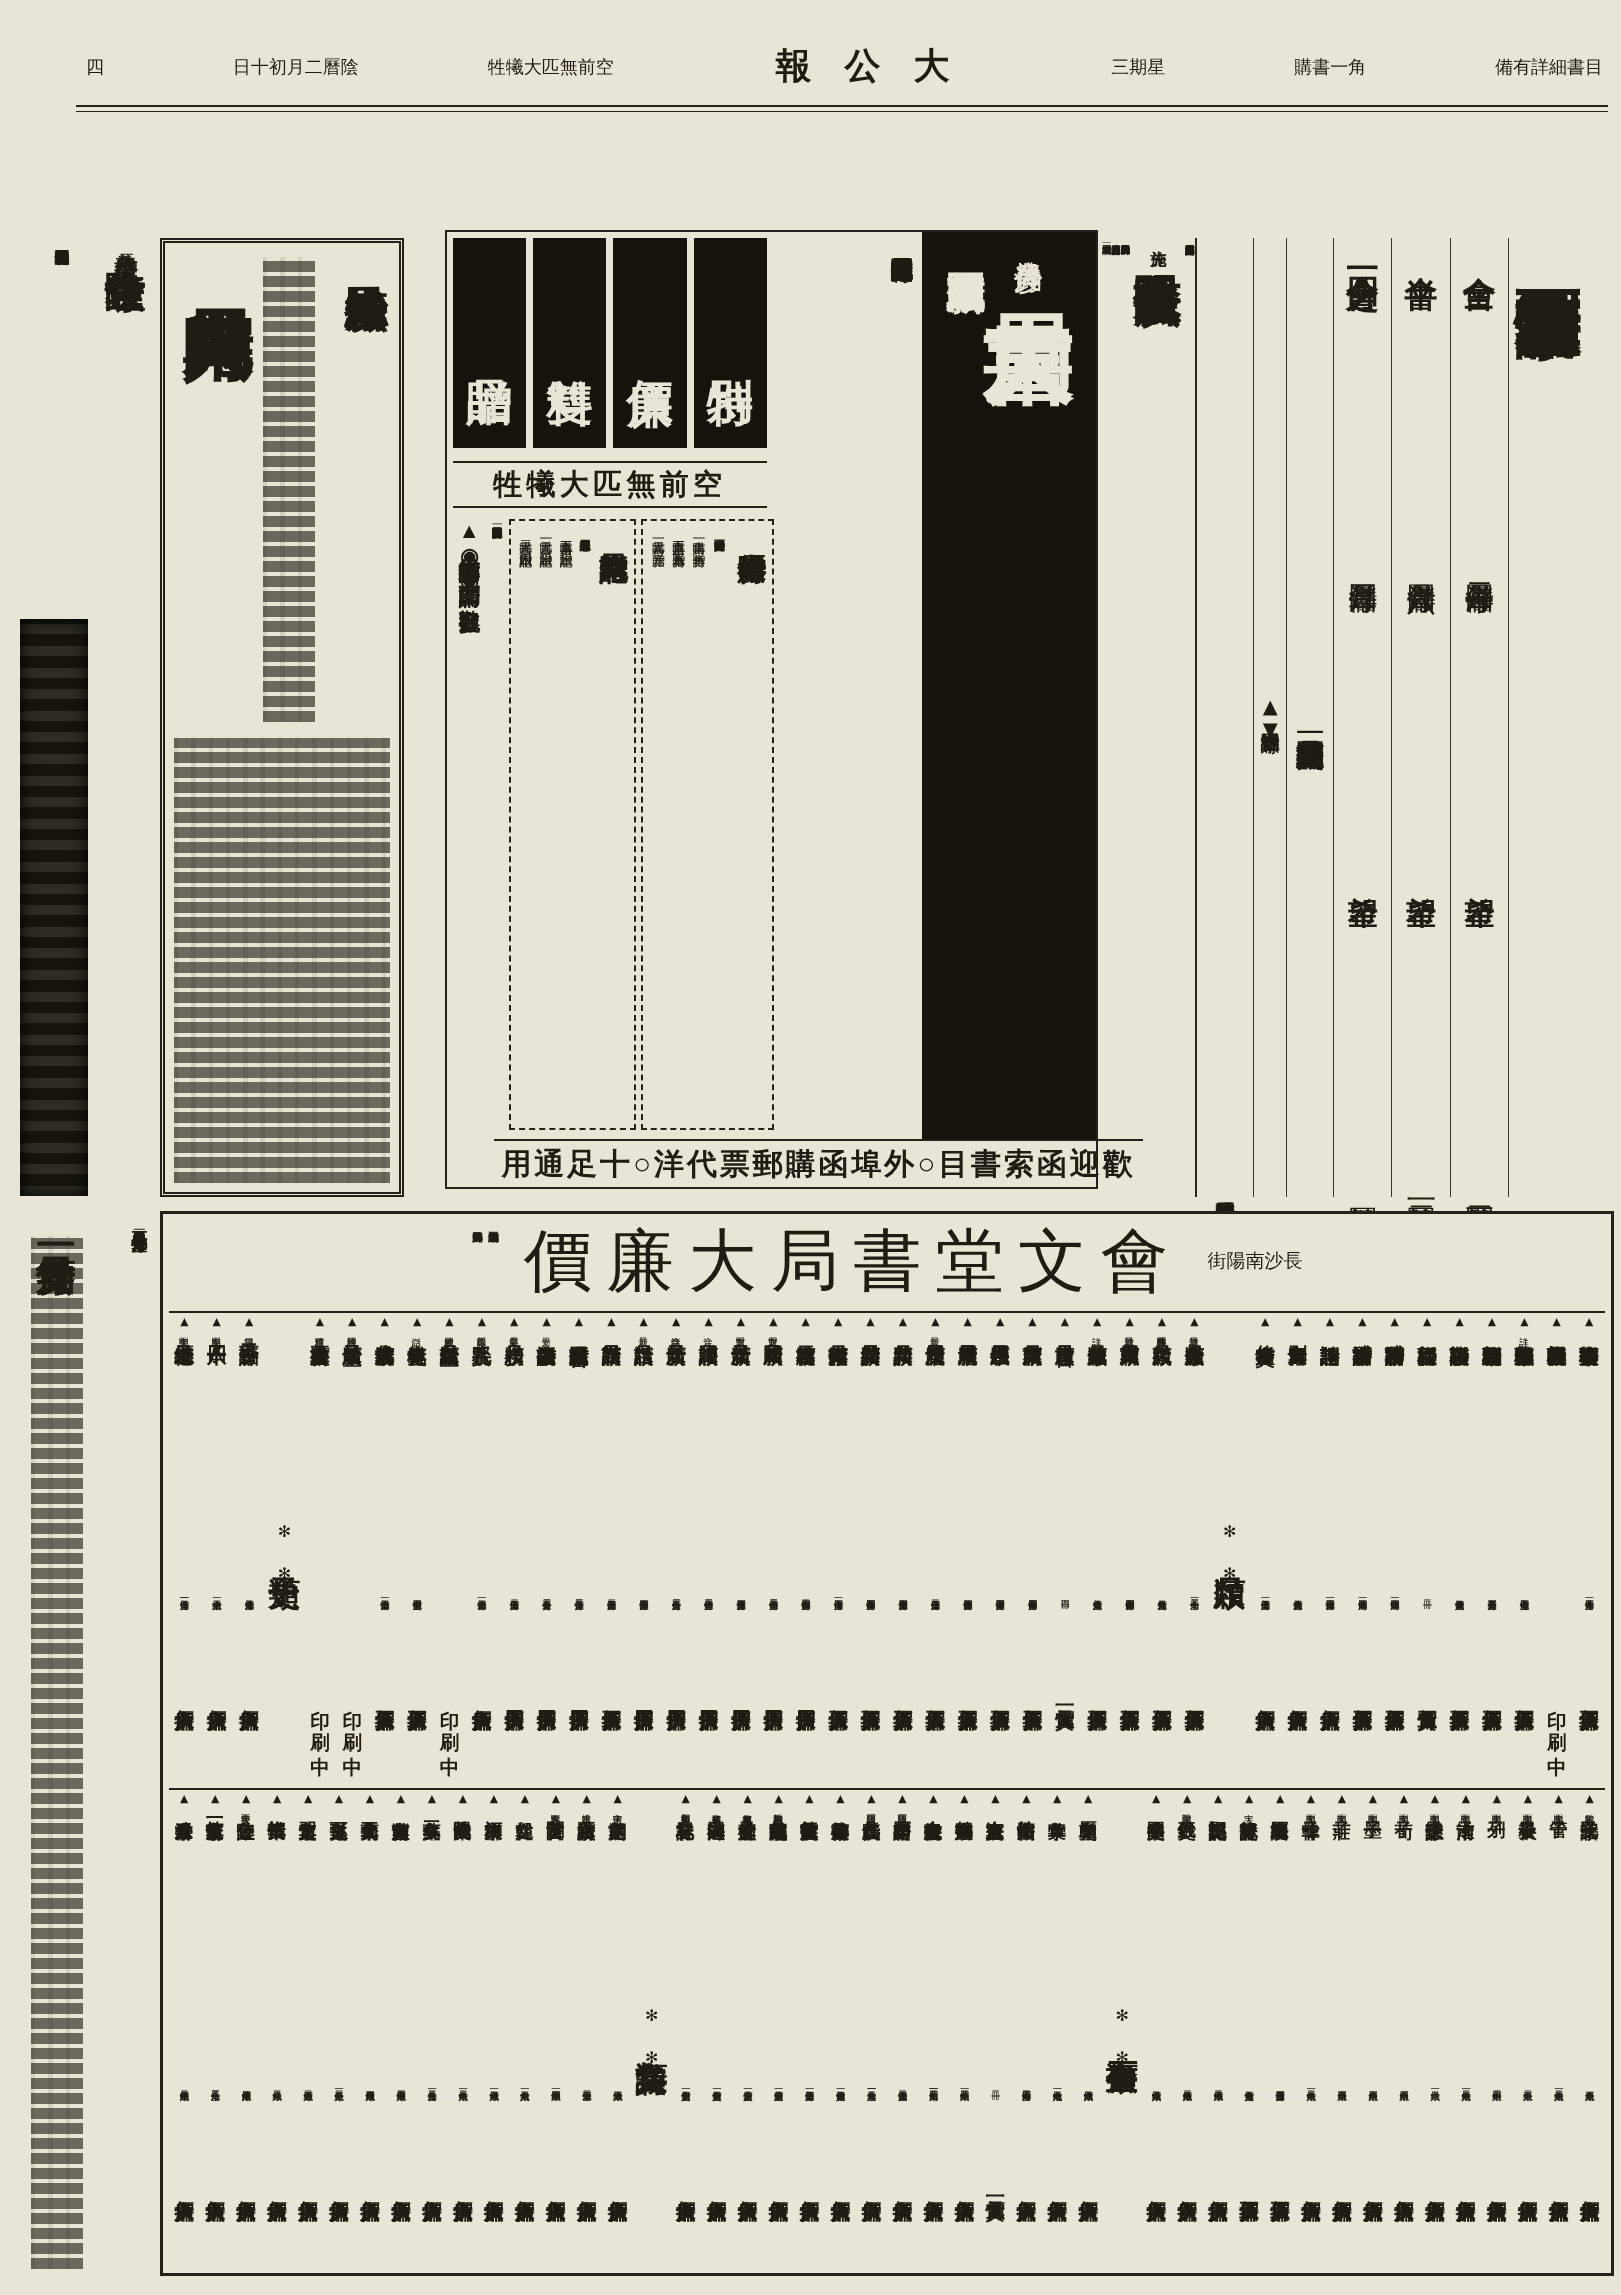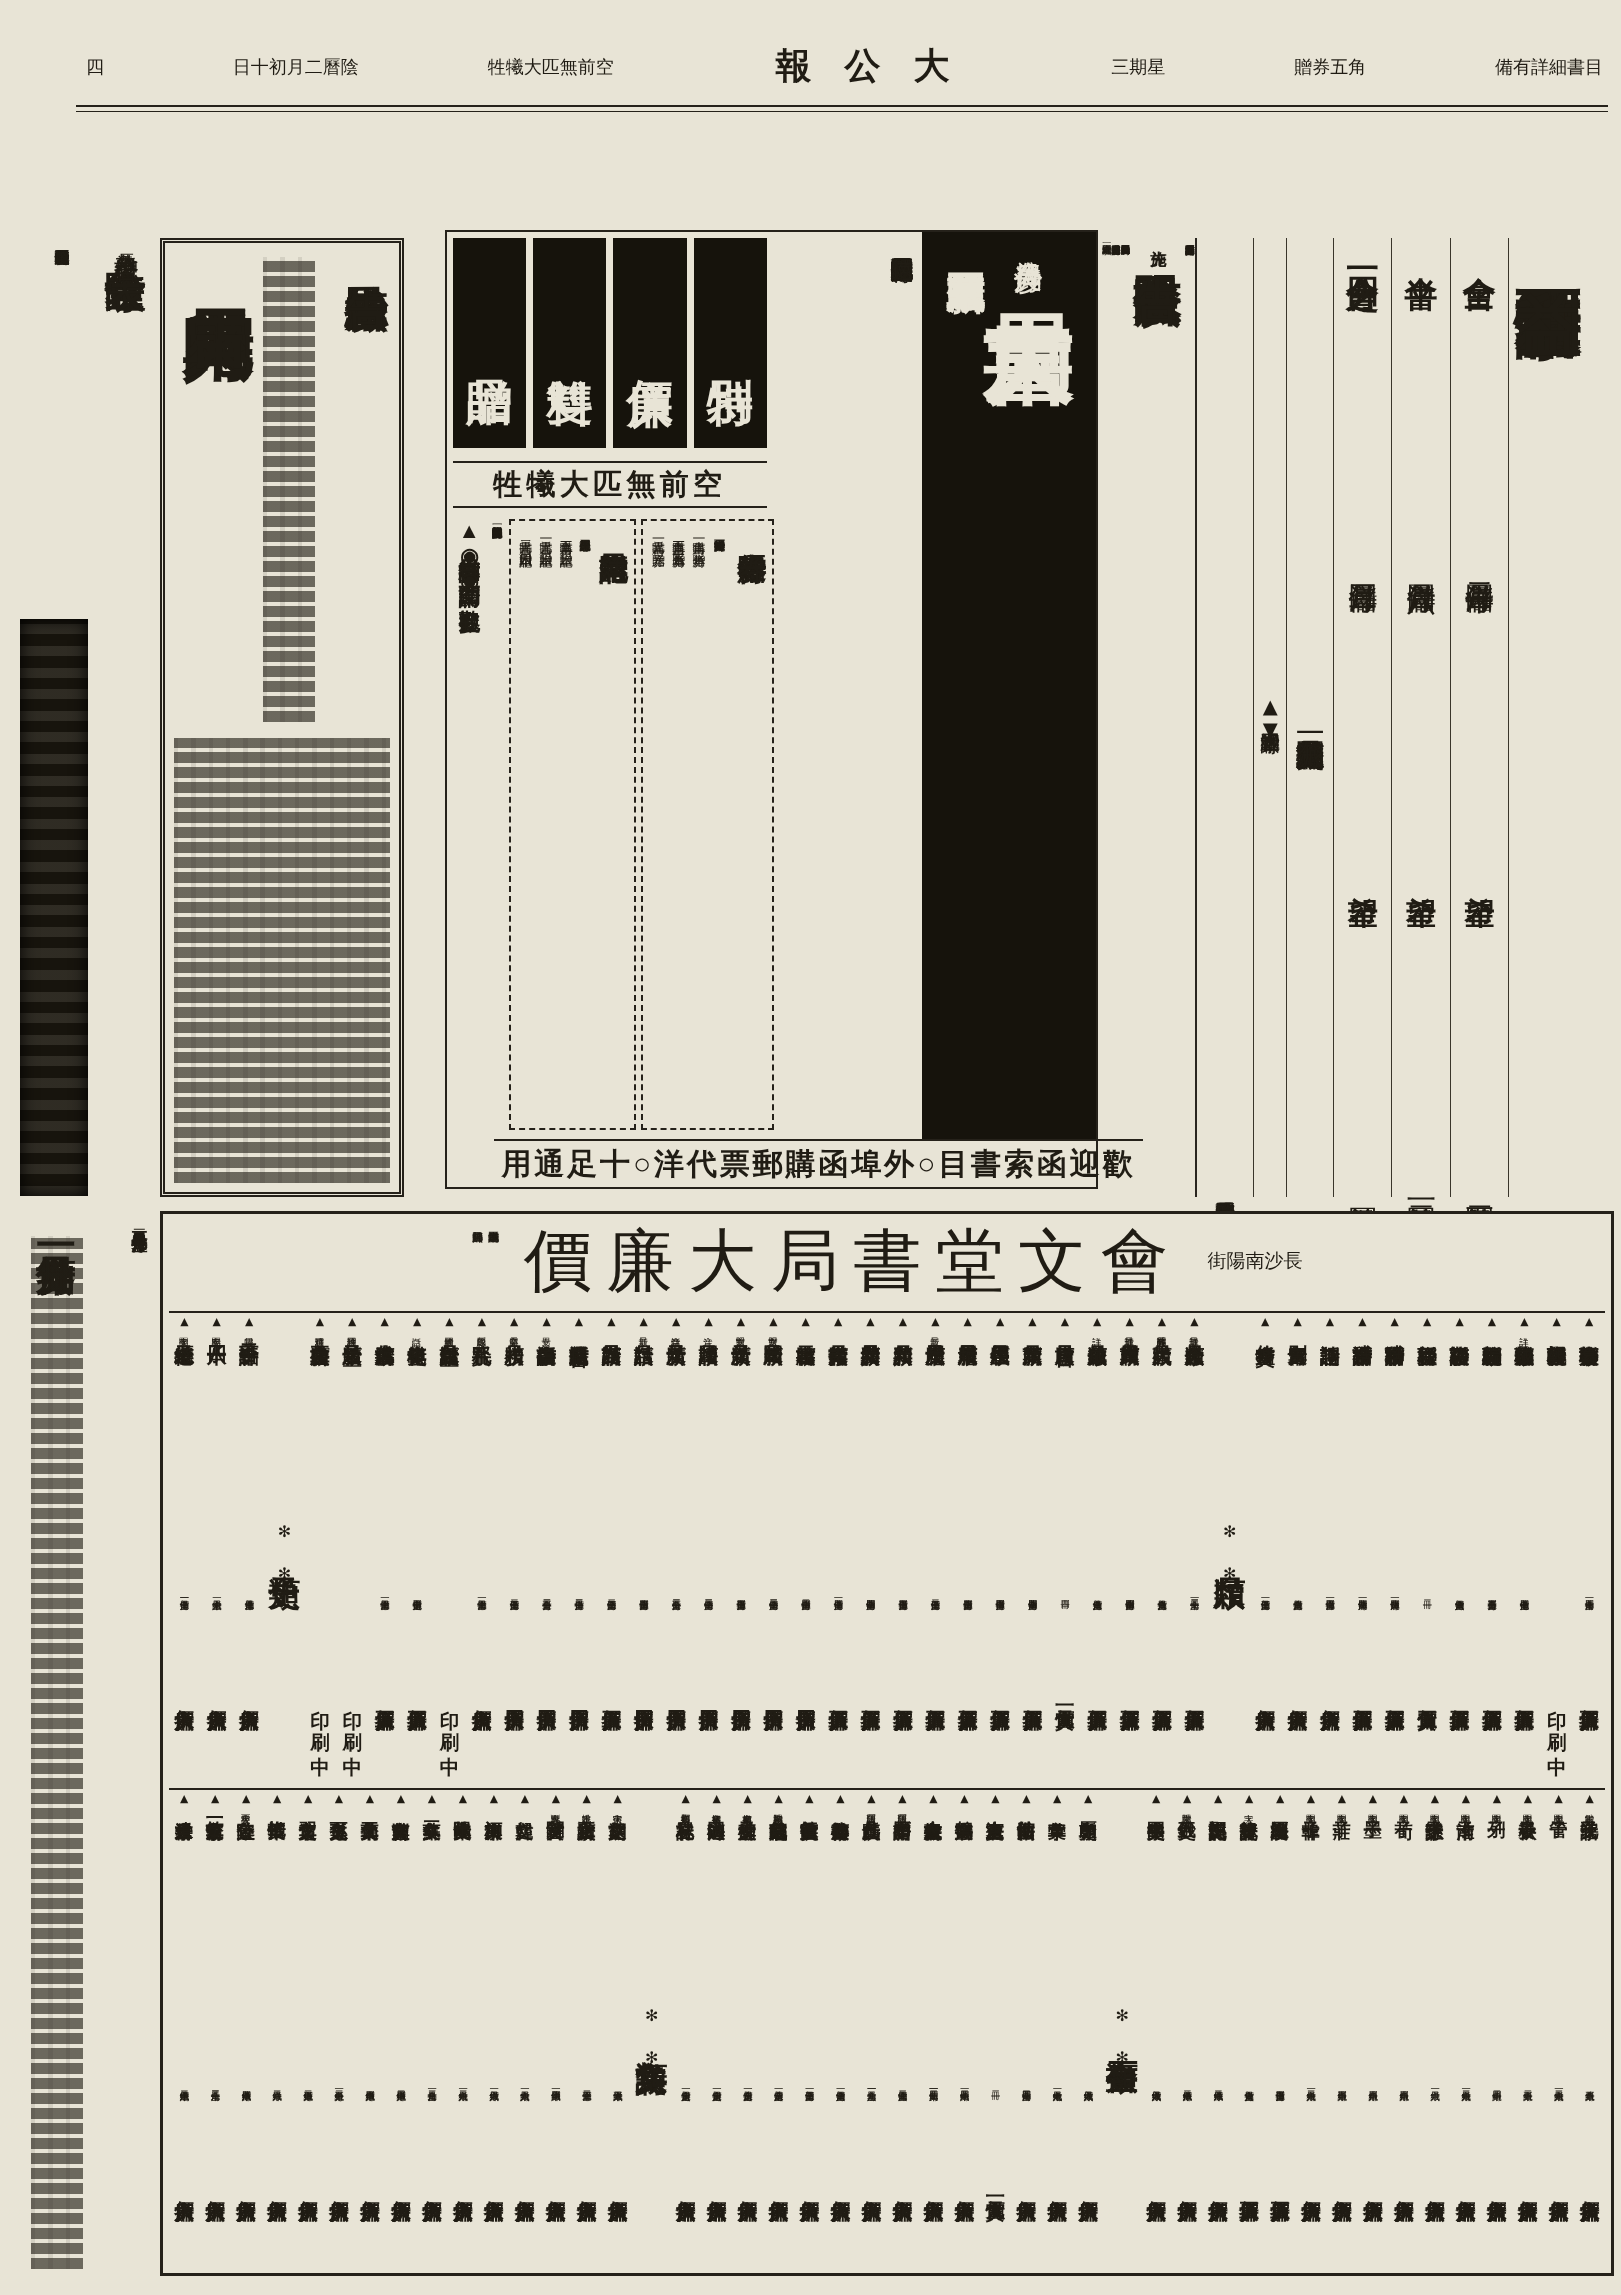--- a/index.html
+++ b/index.html
@@ -129,21 +129,21 @@
   .pill-title{font-size:40px;font-weight:bold;margin-top:13px;}
   .pill-tex{flex:1;width:52px;margin:11.5px 0 7.2px 0;}
 </style>
 </head>
 <body>
 
 <div class="page">
 
   <div class="abs masthead">
     <div class="mh-item">備有詳細書目</div>
-    <div class="mh-item">贈券五角</div>
+    <div class="mh-item">購書一角</div>
     <div class="mh-item">三期星</div>
     <div class="mh-paper serif">報公大</div>
     <div class="mh-item">牲犧大匹無前空</div>
     <div class="mh-item">日十初月二曆陰</div>
     <div class="mh-item">四</div>
   </div>
   <div class="abs mh-rule"></div>
   <div class="abs mh-rule2"></div>
 
 

